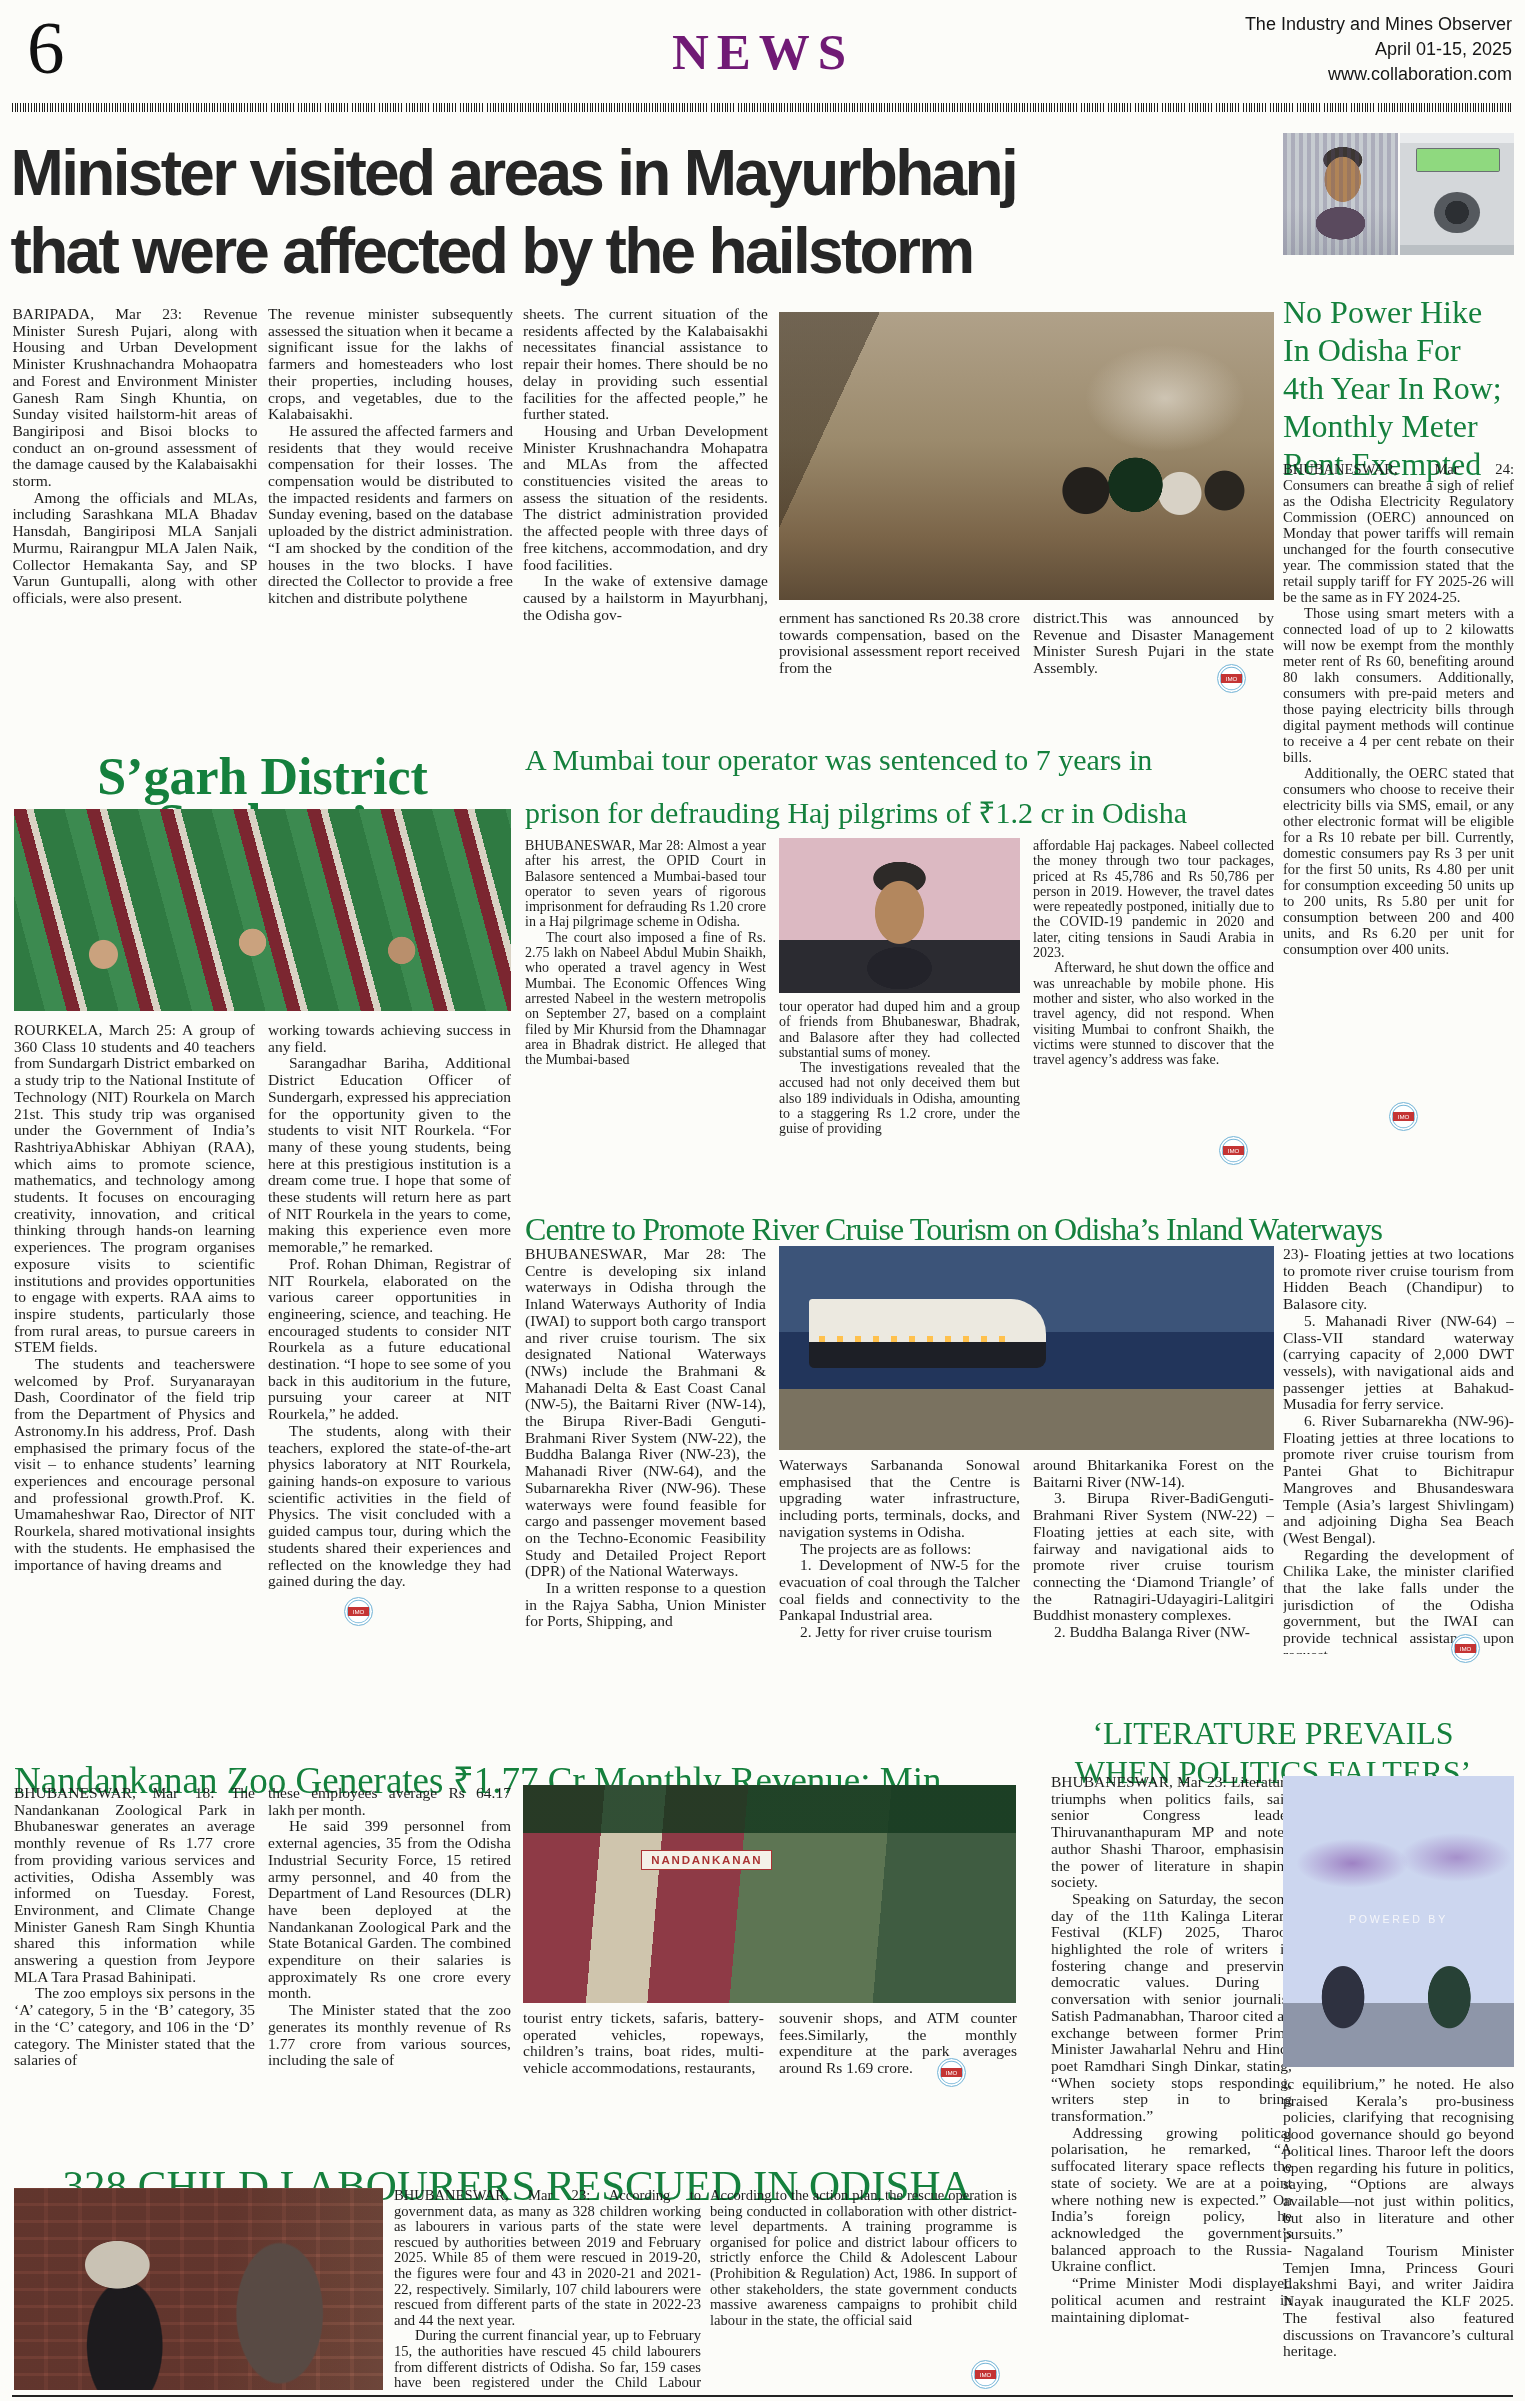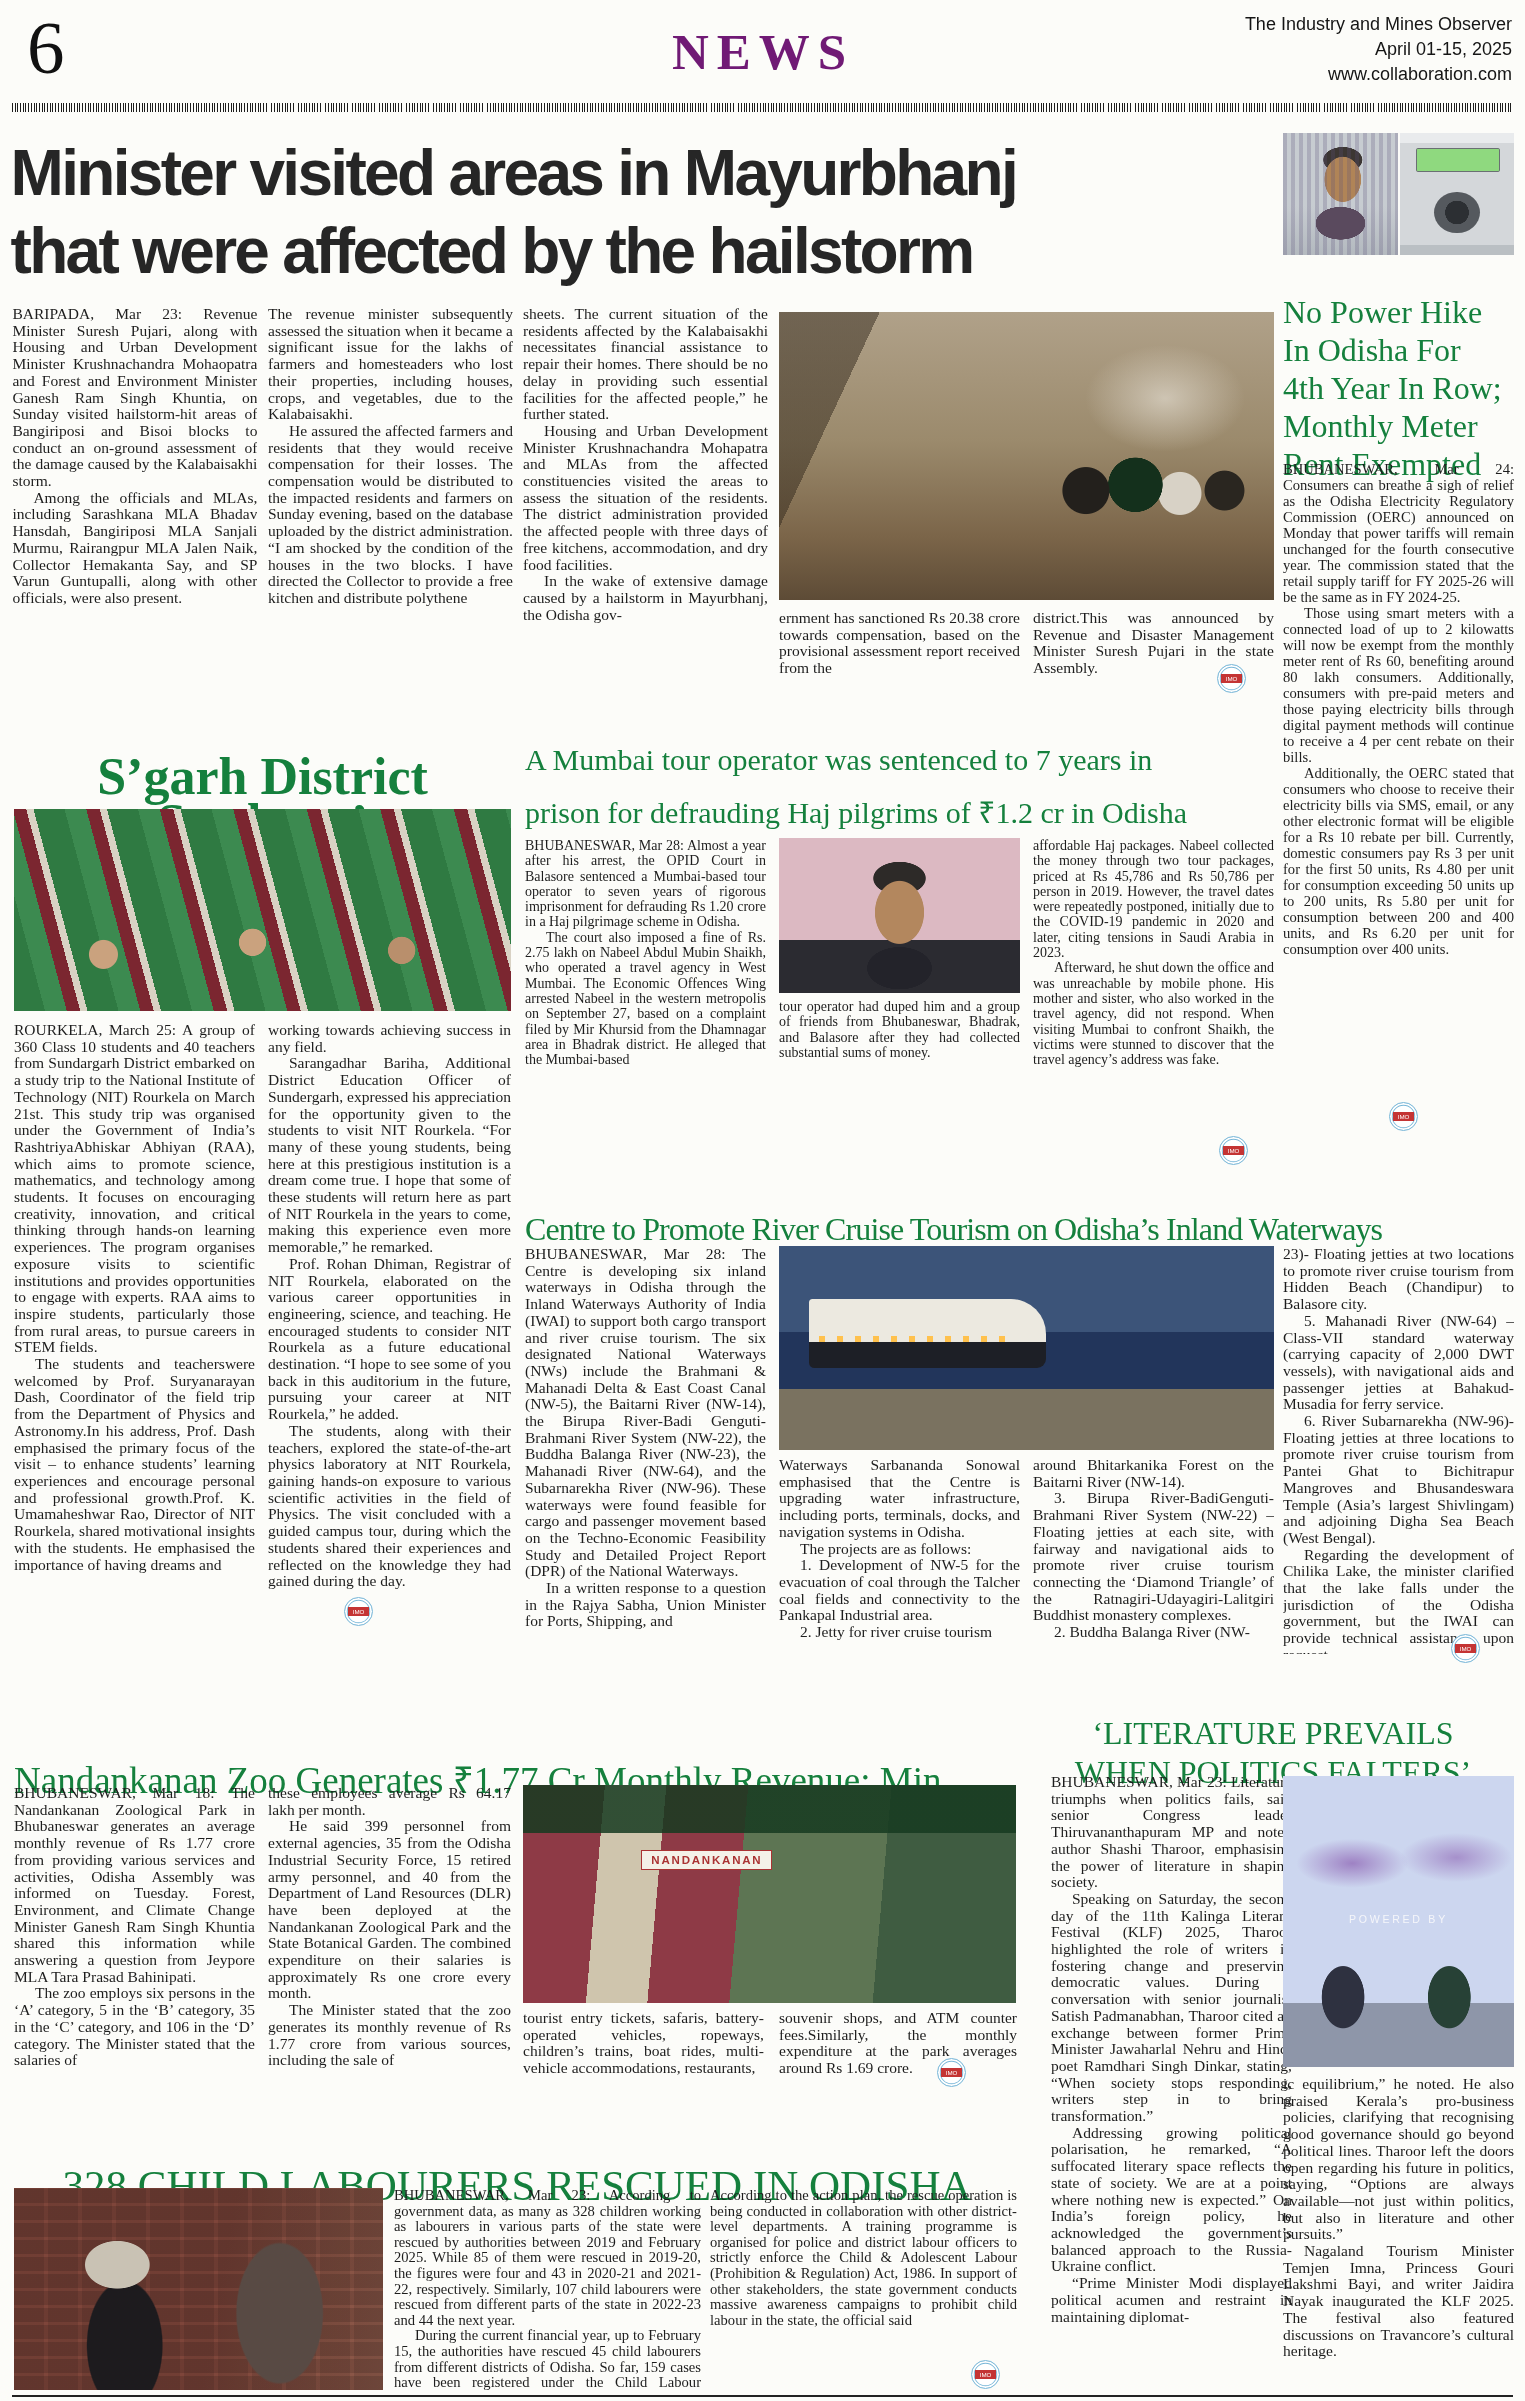--- a/index.html
+++ b/index.html
@@ -174,20 +174,21 @@
   <section>
     <h2 class="abs h-serif" style="left:525px;top:708px;width:754px;font-size:30px;line-height:53px;">A Mumbai tour operator was sentenced to 7 years in
 prison for defrauding Haj pilgrims of ₹1.2 cr in Odisha</h2>
     <div class="abs col sm-col" style="left:525px;top:838px;width:241px;height:321px;">
         <p>BHUBANESWAR, Mar 28: Almost a year after his arrest, the OPID Court in Balasore sentenced a Mumbai-based tour operator to seven years of rigorous imprisonment for defrauding Rs 1.20 crore in a Haj pilgrimage scheme in Odisha.</p>
         <p>The court also imposed a fine of Rs. 2.75 lakh on Nabeel Abdul Mubin Shaikh, who operated a travel agency in West Mumbai. The Economic Offences Wing arrested Nabeel in the western metropolis on September 27, based on a complaint filed by Mir Khursid from the Dhamnagar area in Bhadrak district. He alleged that the Mumbai-based</p>
       </div>
     <div class="abs photo ph-tour" style="left:779px;top:838px;width:241px;height:155px;"></div>
     <div class="abs col sm-col" style="left:779px;top:999px;width:241px;height:169px;">
         <p>tour operator had duped him and a group of friends from Bhubaneswar, Bhadrak, and Balasore after they had collected substantial sums of money.</p>
+        <p>The investigations revealed that the accused had not only deceived them but also 189 individuals in Odisha, amounting to a staggering Rs 1.2 crore, under the guise of providing</p>
       </div>
     <div class="abs col sm-col" style="left:1033px;top:838px;width:241px;height:321px;">
         <p>affordable Haj packages. Nabeel collected the money through two tour packages, priced at Rs 45,786 and Rs 50,786 per person in 2019. However, the travel dates were repeatedly postponed, initially due to the COVID-19 pandemic in 2020 and later, citing tensions in Saudi Arabia in 2023.</p>
         <p>Afterward, he shut down the office and was unreachable by mobile phone. His mother and sister, who also worked in the travel agency, did not respond. When visiting Mumbai to confront Shaikh, the victims were stunned to discover that the travel agency’s address was fake.</p>
       </div>
     <div class="abs stamp" style="left:1219px;top:1136px;">
         <span class="band">IMO</span>
       </div>
   </section>
 

